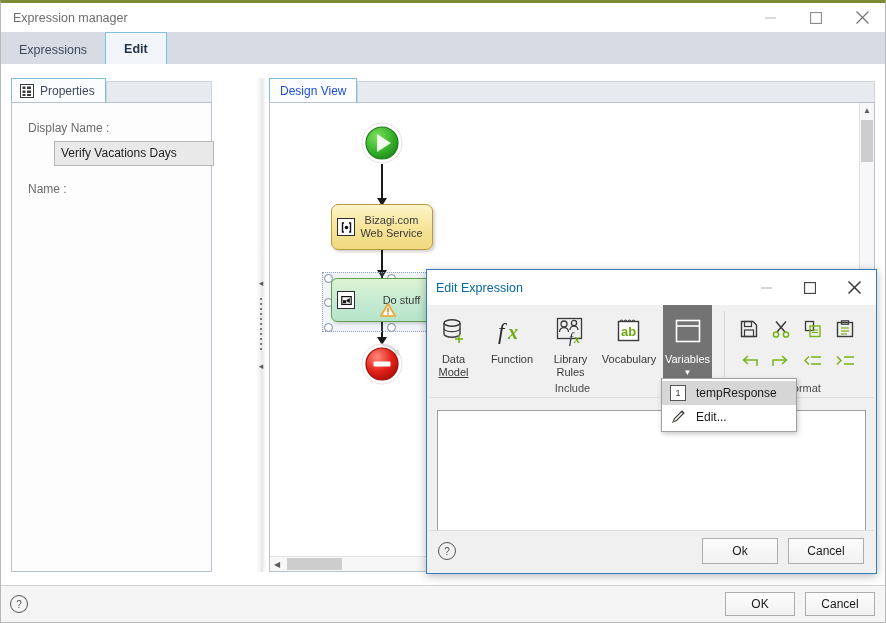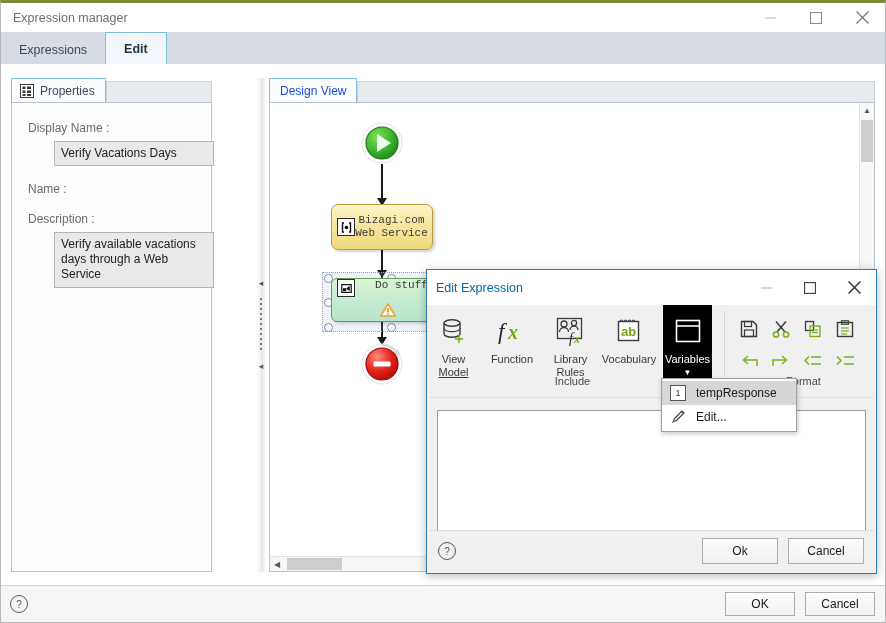--- a/index.html
+++ b/index.html
@@ -137,21 +137,21 @@
   .design-tab-filler {
     flex:1; height:21px; box-sizing:border-box;
     background:#e7ebf0; border:1px solid #cdd4dc; border-bottom:none;
   }
   .canvas-wrap {
     position:absolute; left:0; right:0; top:24px; bottom:0;
     border:1px solid #b9c3cd; background:#ffffff; box-sizing:border-box;
   }
   .canvas {
     position:absolute; left:0; top:0; right:14px; bottom:14px;
-    overflow:hidden; background:#fff;font-family:Liberation Mono, monospace;
+    overflow:hidden; background:#fff;
   }
   
   .vscroll {
     position:absolute; right:0; top:0; bottom:14px; width:14px;
     background:#f7f7f7; border-left:1px solid #e2e2e2;
   }
   .hscroll {
     position:absolute; left:0; right:14px; bottom:0; height:14px;
     background:#f7f7f7; border-top:1px solid #e2e2e2;
   }
@@ -182,21 +182,21 @@
     width:16px; height:16px; margin-left:5px;
     border:1.5px solid #2d2d2d; background:#fff;
     display:flex; align-items:center; justify-content:center;
     flex:0 0 auto;
   }
   .task-node {
     width:120px; height:42px;
     border-radius:6px;
     border:1px solid #5f9f52;
     background: linear-gradient(to bottom,#dcf4d2 0%,#c2ead2 60%,#b6e4c8 100%);
-    display:flex; 
+    display:flex; align-items:center;
     box-shadow: 2px 2px 3px rgba(0,0,0,0.15);
   }
   .selection {
     position:absolute;
     border:1px dotted #8fa2bf;
     background: rgba(160,180,210,0.16);
   }
   .handle {
     position:absolute; width:7px; height:7px; border-radius:50%;
     background:#fff; border:1px solid #7b8ca8;
@@ -248,31 +248,31 @@
     color:#4a4a4a;
   }
   .ribbon {
     position:relative;
     margin:0 2px; height:92px; background:#f0f0f0;
     border-bottom:1px solid #e0e0e0;
     display:flex; align-items:flex-start;
   }
   .rb-group { display:flex; position:relative; height:92px; }
   .rb-group-label {
-    position:absolute; bottom:10px; left:0; right:0; text-align:center;
+    position:absolute; bottom:3px; left:0; right:0; text-align:center;
     font-size:11px; color:#4a4a4a;
   }
   .rb-btn {
     width:49px; padding-top:8px;
     display:flex; flex-direction:column; align-items:center; gap:4px;
     font-size:11px; color:#3a3a3a; text-align:center; line-height:12px;
   }
   .rb-btn.wide { width:68px; }
   .rb-btn.active {
-    background:#000000; color:#ffffff; height:78px; box-sizing:border-box;
+    background:#737373; color:#ffffff; height:78px; box-sizing:border-box;
   }
   .rb-ico { height:36px; display:flex; align-items:center; justify-content:center; }
   .rb-sep { width:1px; height:66px; background:#d6d6d6; margin:6px 8px 0 8px; }
   .rb-small-grid {
     display:grid; grid-template-columns:repeat(4,32px); grid-template-rows:32px 32px;
     padding-top:8px;
   }
   .rb-small {
     display:flex; align-items:center; justify-content:center;
   }
@@ -362,24 +362,20 @@
         <div class="panel-tab-filler"></div>
       </div>
 
       <div class="panel-box">
         <div class="field-group">
           <div class="field-label">Display Name :</div>
           <div class="field-box">Verify Vacations Days</div>
         </div>
         <div class="field-group">
           <div class="field-label">Name :</div>
-        </div>
-        <div class="field-group">
-          <div class="field-label">Description :</div>
-          <div class="field-box ta">Verify available vacations days through a Web Service</div>
         </div>
       </div>
     </div>
 
     <div class="splitter">
       <div class="split-arrow">◂</div>
       <div class="split-grip"></div>
       <div class="split-arrow">◂</div>
     </div>
 
@@ -525,21 +521,21 @@
         <div class="rb-btn">
           <div class="rb-ico">
             <svg width="30" height="30" viewBox="0 0 30 30">
               <ellipse cx="13" cy="7" rx="8" ry="3.2" fill="none" stroke="#3b3b3b" stroke-width="1.4"></ellipse>
               <path d="M5 7 L5 18 A8 3.2 0 0 0 21 18 L21 7" fill="none" stroke="#3b3b3b" stroke-width="1.4"></path>
               <path d="M5 12.5 A8 3.2 0 0 0 21 12.5" fill="none" stroke="#3b3b3b" stroke-width="1.2"></path>
               <line x1="20" y1="19" x2="20" y2="27" stroke="#7ab317" stroke-width="1.6"></line>
               <line x1="16" y1="23" x2="24" y2="23" stroke="#7ab317" stroke-width="1.6"></line>
             </svg>
           </div>
-          <div>View</div>
+          <div>Data</div>
           <div style="margin-top:-3px;text-decoration:underline;">Model</div>
         </div>
 
         <div class="rb-btn wide">
           <div class="rb-ico">
             <svg width="32" height="30" viewBox="0 0 32 30">
               <text x="2" y="23" font-family="Liberation Serif, serif" font-size="23" font-style="italic" fill="#2b2b2b">f</text>
               <text x="12" y="23" font-family="Liberation Serif, serif" font-size="20" font-style="italic" font-weight="bold" fill="#6fa814">x</text>
             </svg>
           </div>

